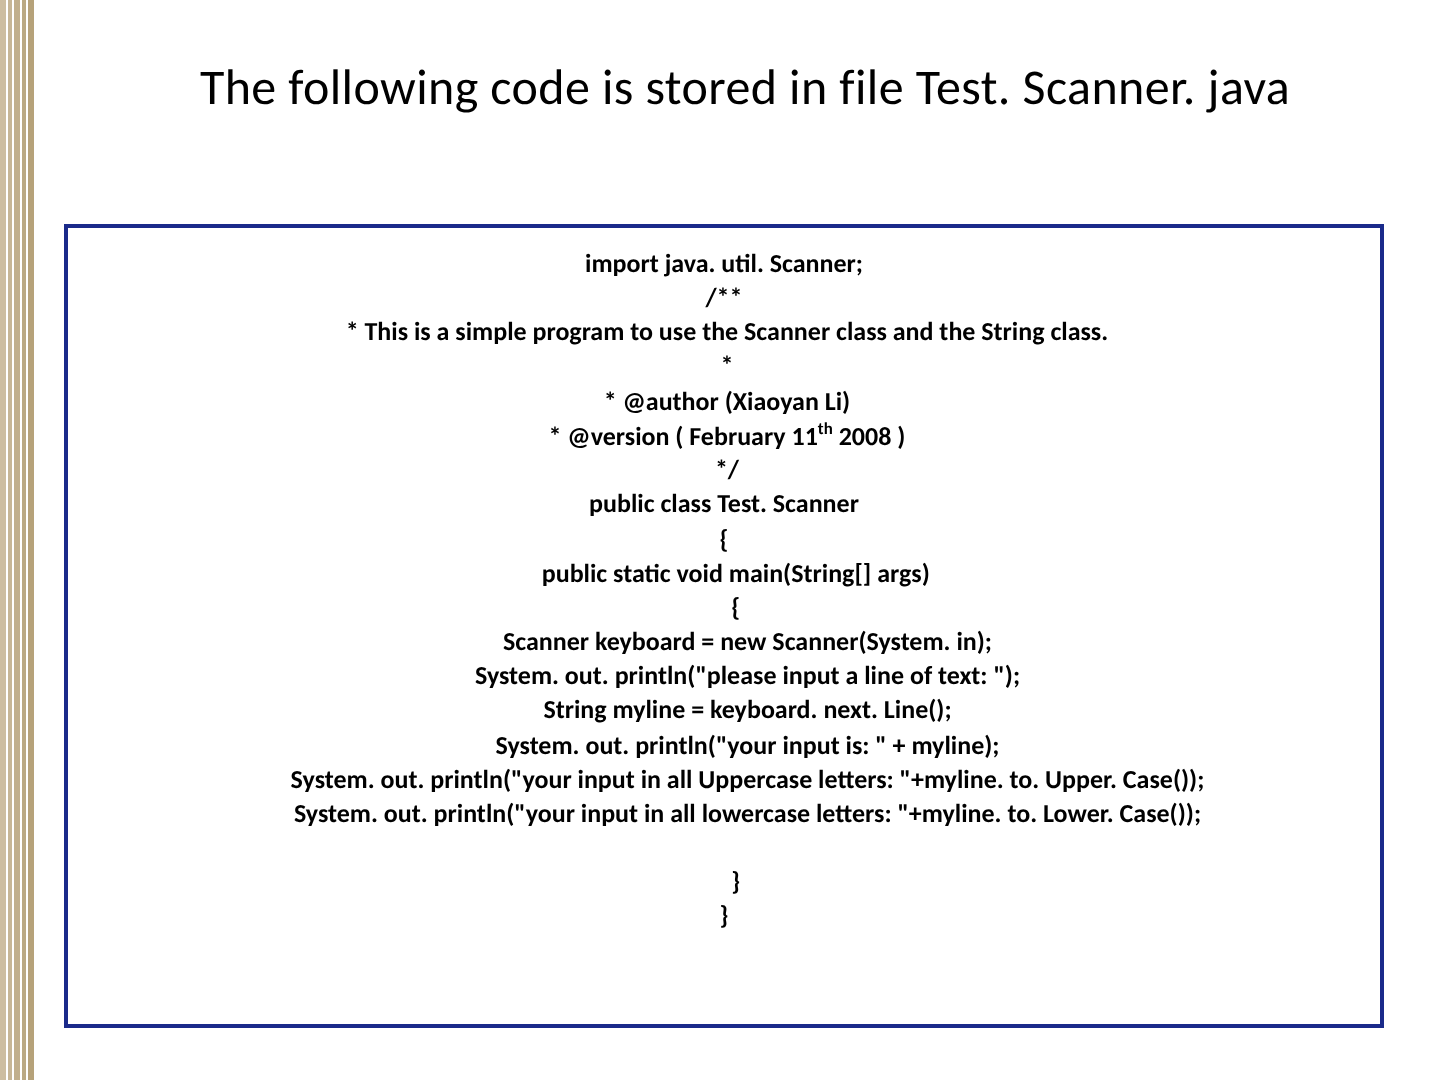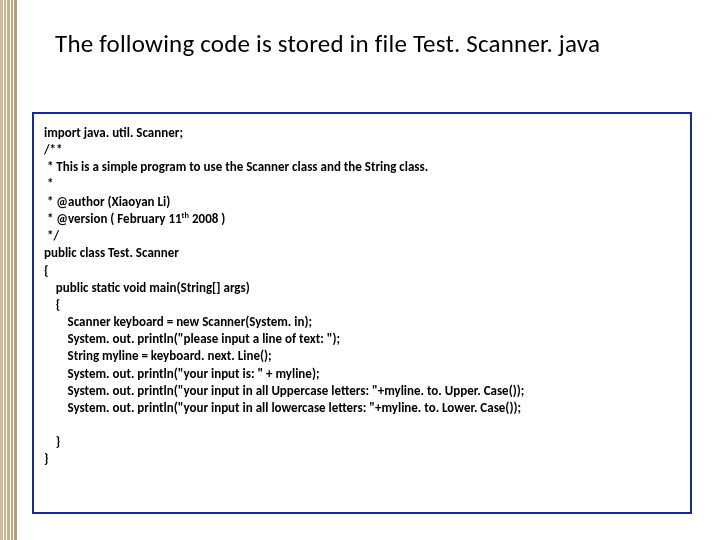--- a/index.html
+++ b/index.html
@@ -9,20 +9,21 @@
     height: 540px;
     background: #ffffff;
     font-family: Calibri, "Segoe UI", Arial, sans-serif;
     overflow: hidden;
   }
   .slide {
     position: relative;
     width: 720px;
     height: 540px;
     box-sizing: border-box;
+    text-align: center;
   }
   .left-stripes {
     position: absolute;
     left: 0;
     top: 0;
     bottom: 0;
     width: 18px;
     display: flex;
     flex-direction: row;
   }

